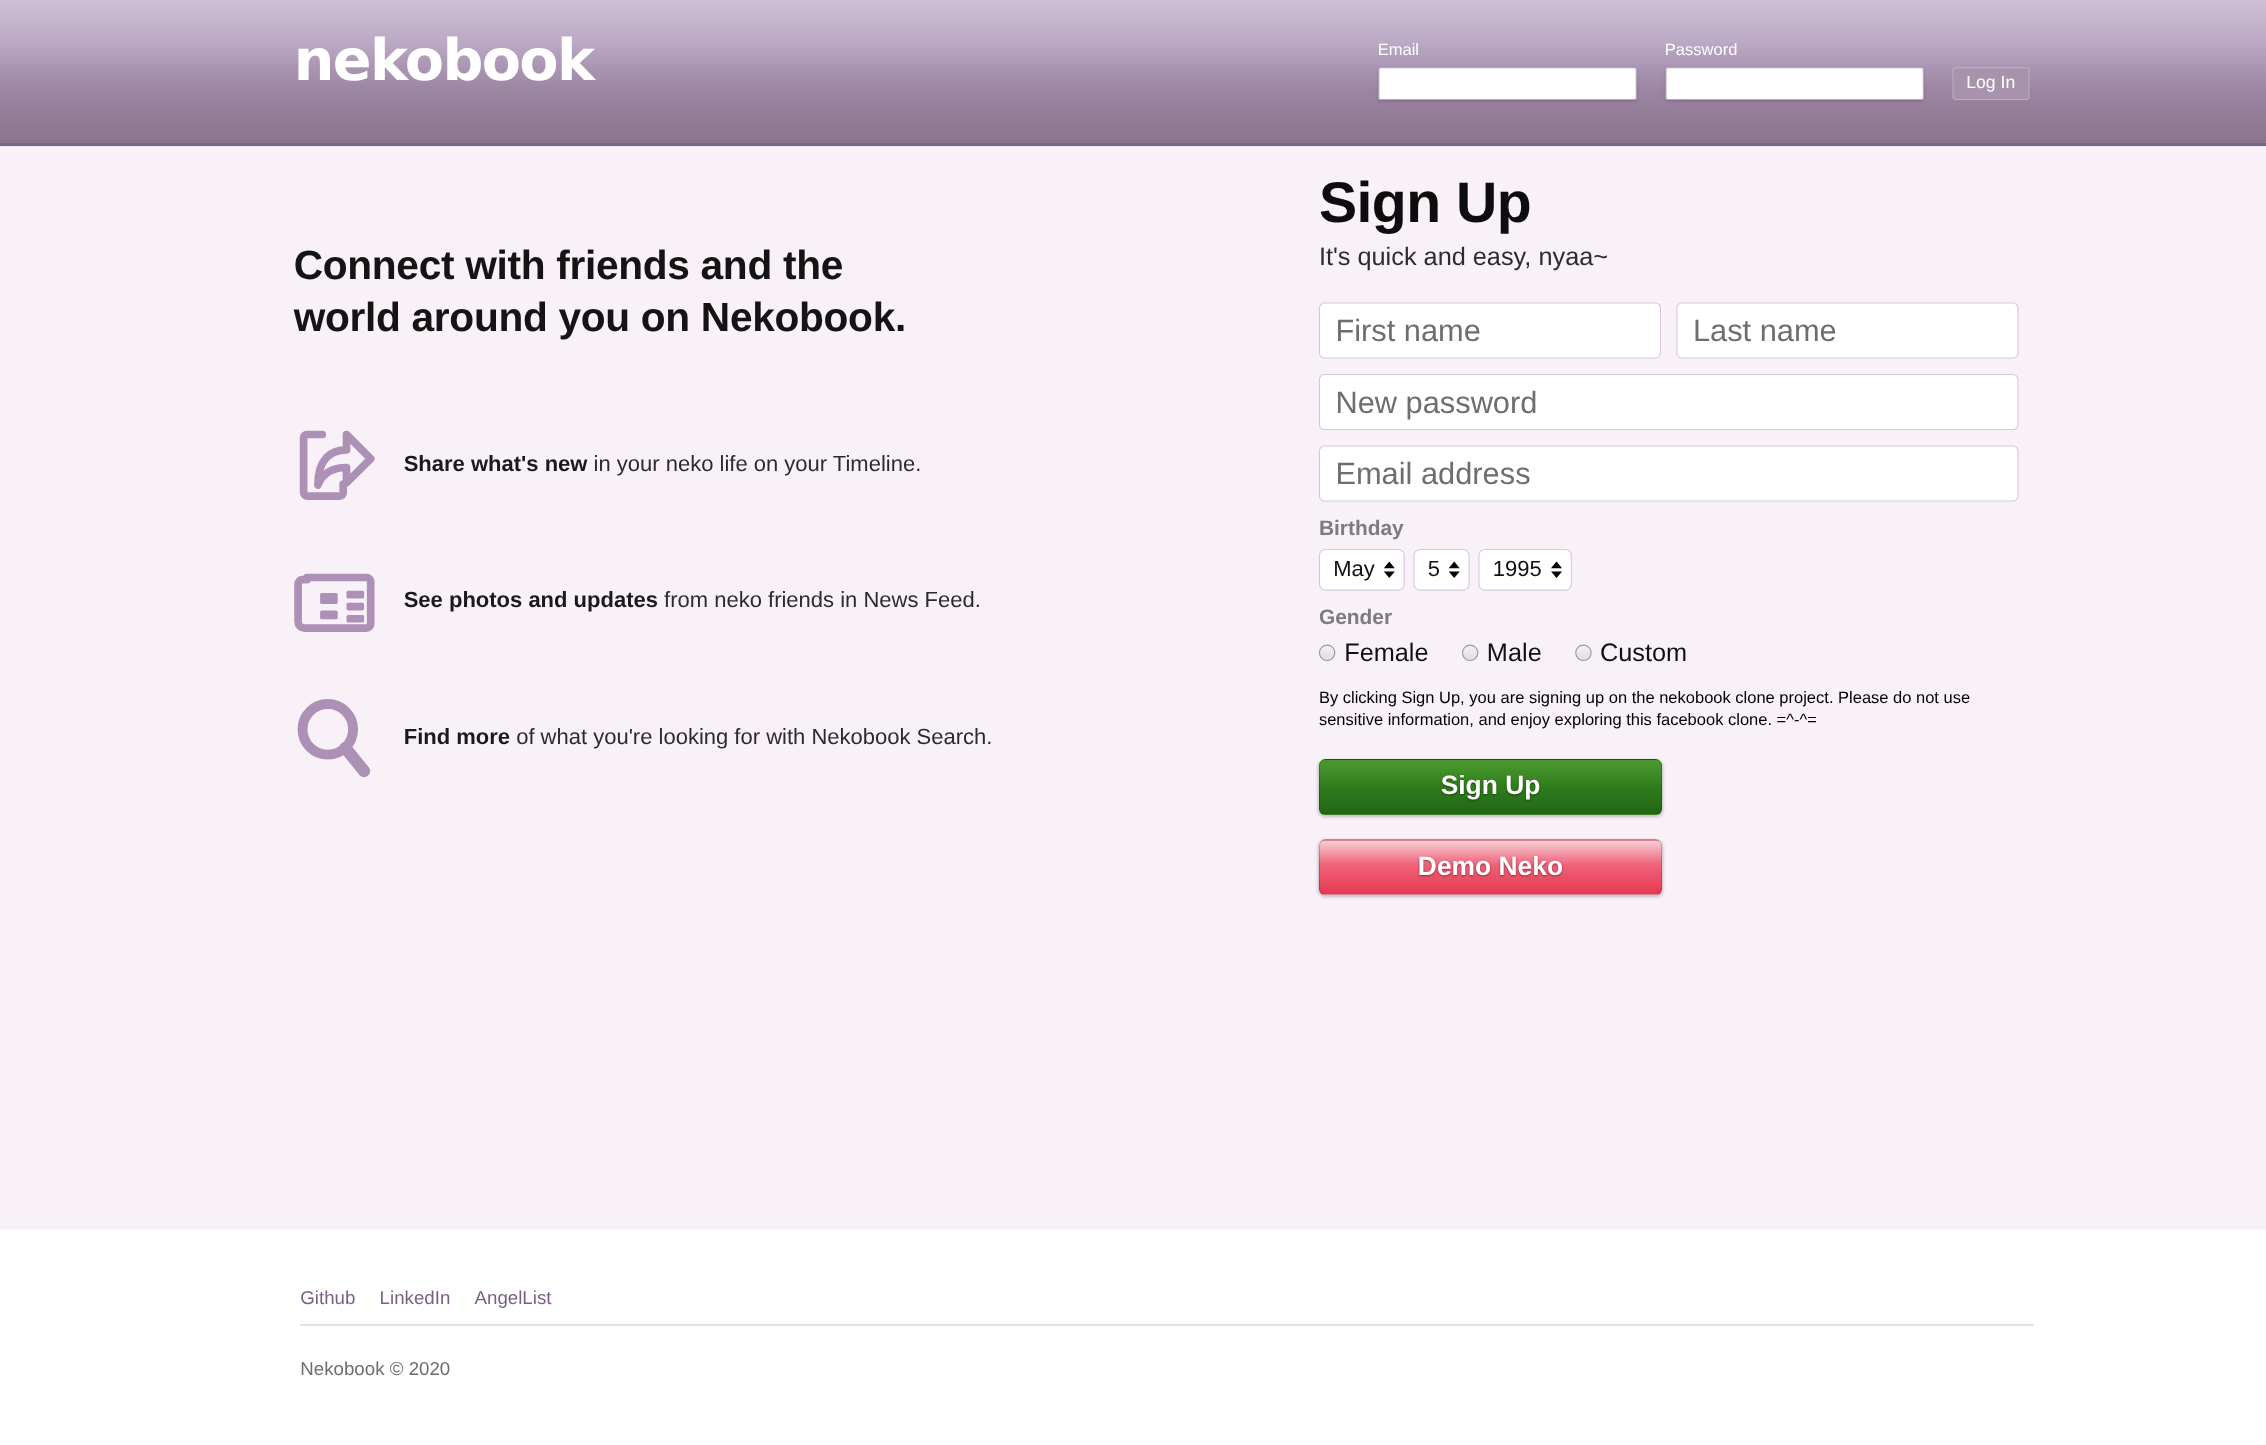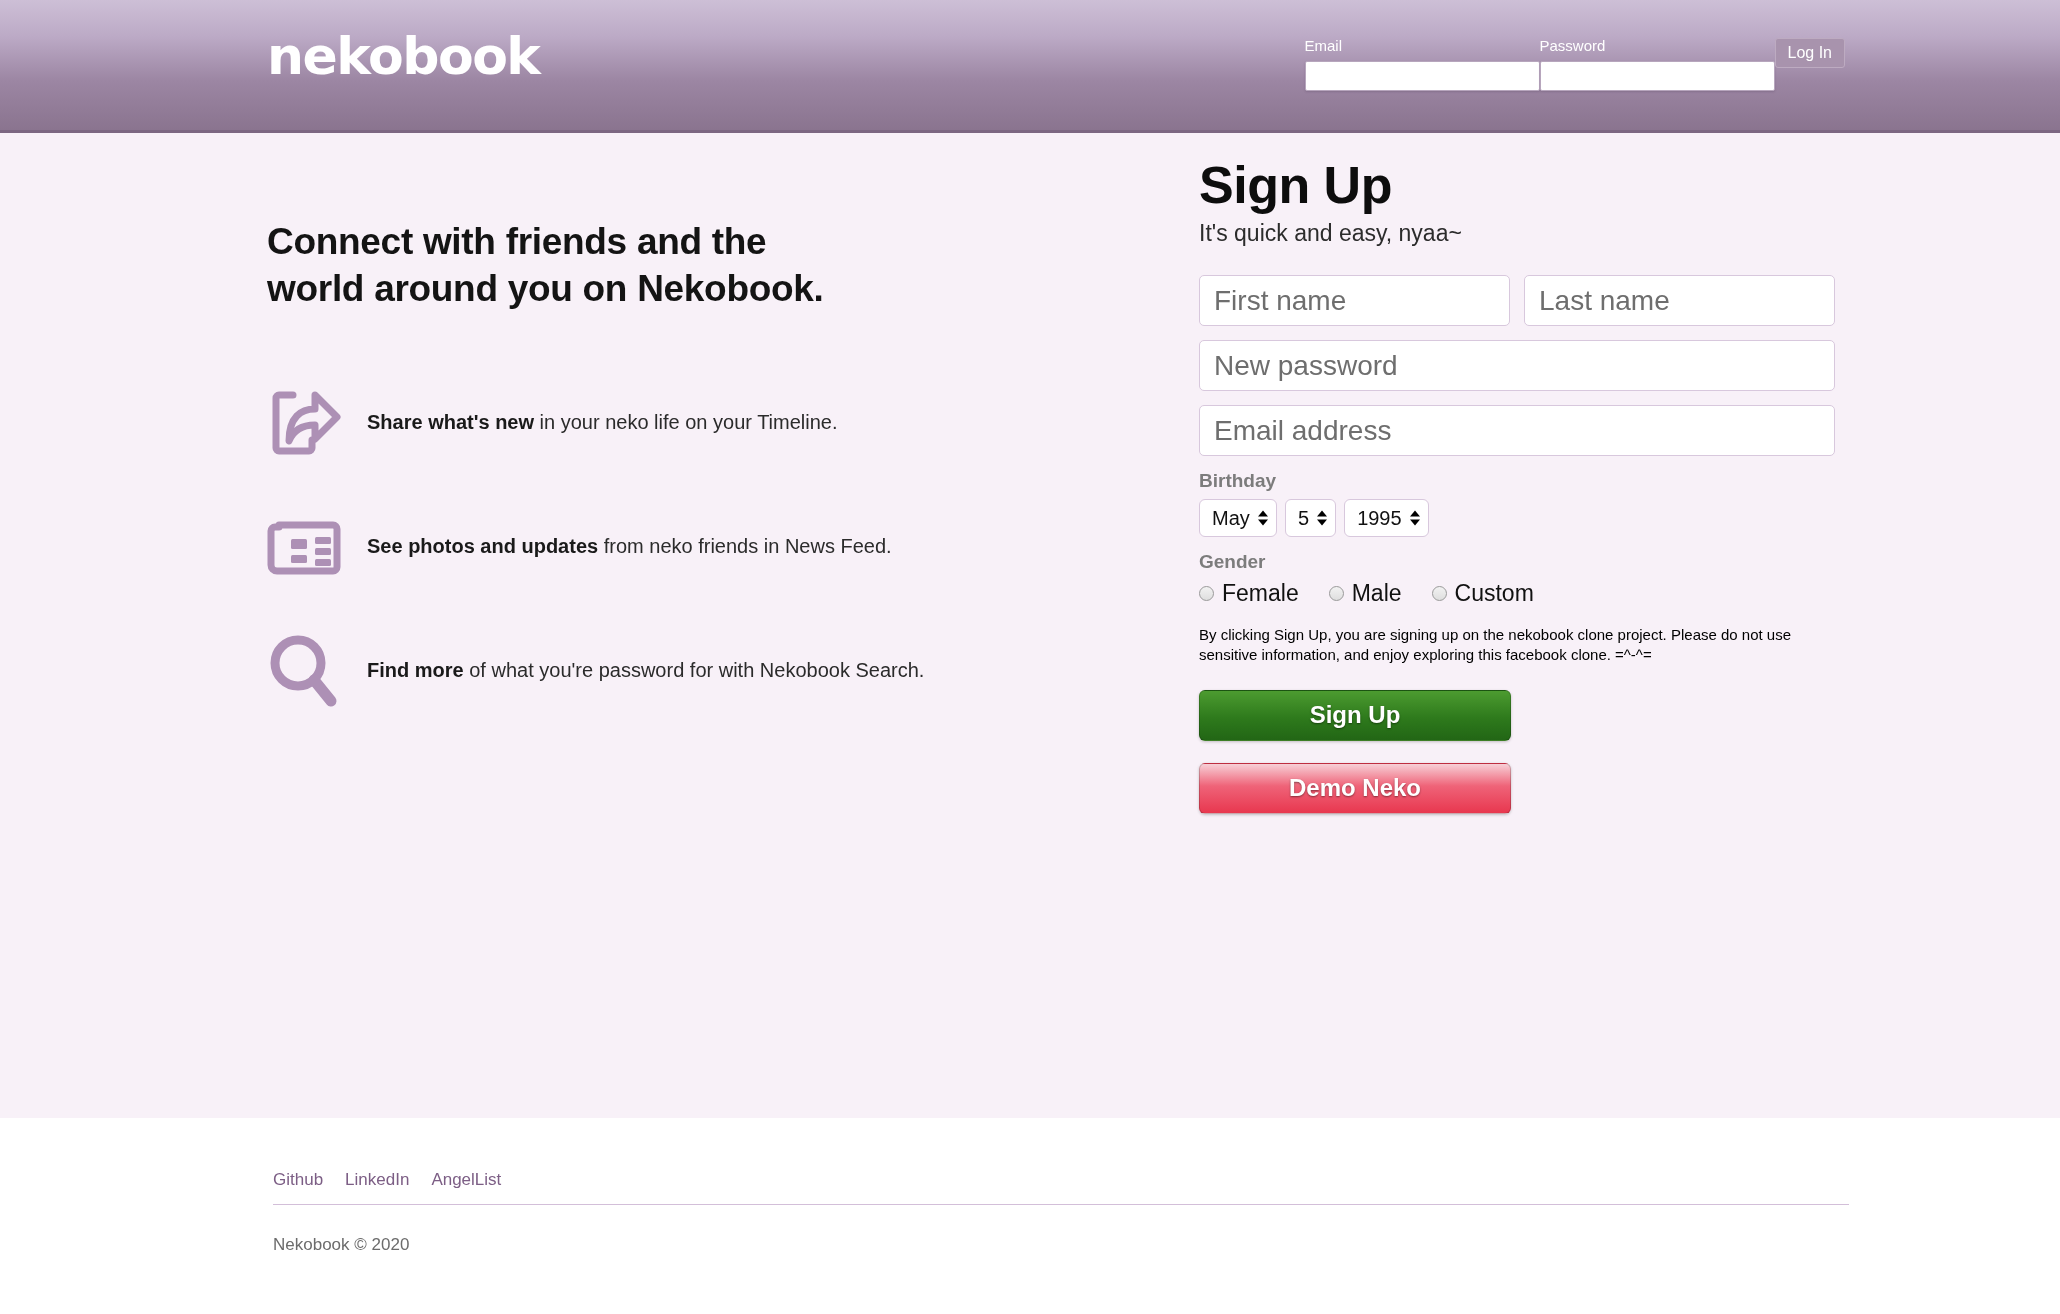--- a/index.html
+++ b/index.html
@@ -29,20 +29,22 @@
     font-weight: bold;
     color: #ffffff;
     letter-spacing: -1.5px;
     line-height: 1;
   }
   .login-area {
     position: absolute;
     right: 215px;
     top: 38px;
     display: flex;
+    align-items: flex-end;
+    gap: 26px;
   }
   .login-field { display: flex; flex-direction: column; }
   .login-label {
     color: #ffffff;
     font-size: 15px;
     margin-bottom: 6px;
     line-height: 1.1;
   }
   .login-input {
     width: 235px;
@@ -300,21 +302,21 @@
     </div>
 
     <div class="feature">
       <div class="feature-icon">
         <svg width="74" height="76" viewBox="0 0 74 76">
           <circle cx="31" cy="30" r="23" fill="none" stroke="#ad90b5" stroke-width="9"></circle>
           <line x1="47" y1="47" x2="64" y2="68" stroke="#ad90b5" stroke-width="11" stroke-linecap="round"></line>
         </svg>
       </div>
       <div class="feature-text">
-        <b>Find more</b><span> of what you're password for with Nekobook Search.</span>
+        <b>Find more</b><span> of what you're looking for with Nekobook Search.</span>
       </div>
     </div>
   </div>
 
   <div class="right-col">
     <h2 class="signup-title">Sign Up</h2>
     <div class="signup-sub">It's quick and easy, nyaa~</div>
 
     <div class="su-row">
       <input class="su-input su-half" type="text" placeholder="First name" style="">

